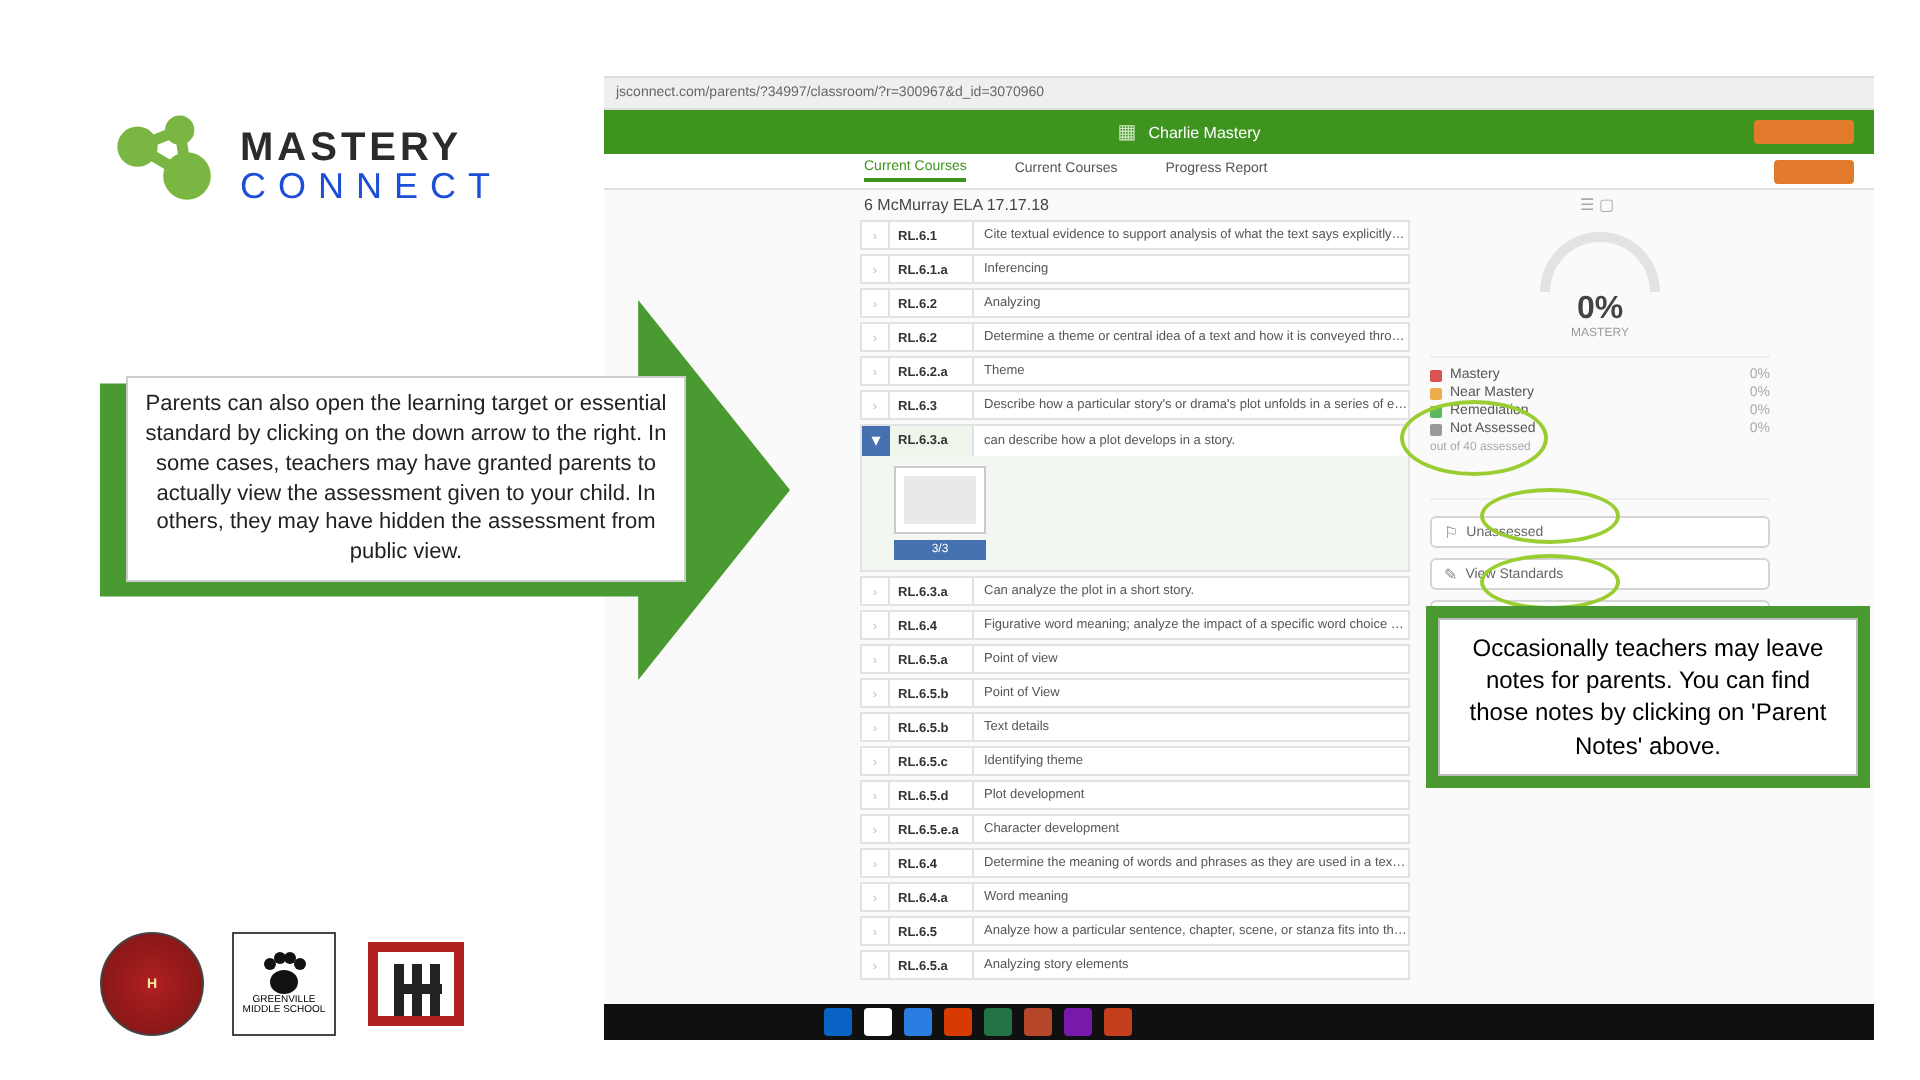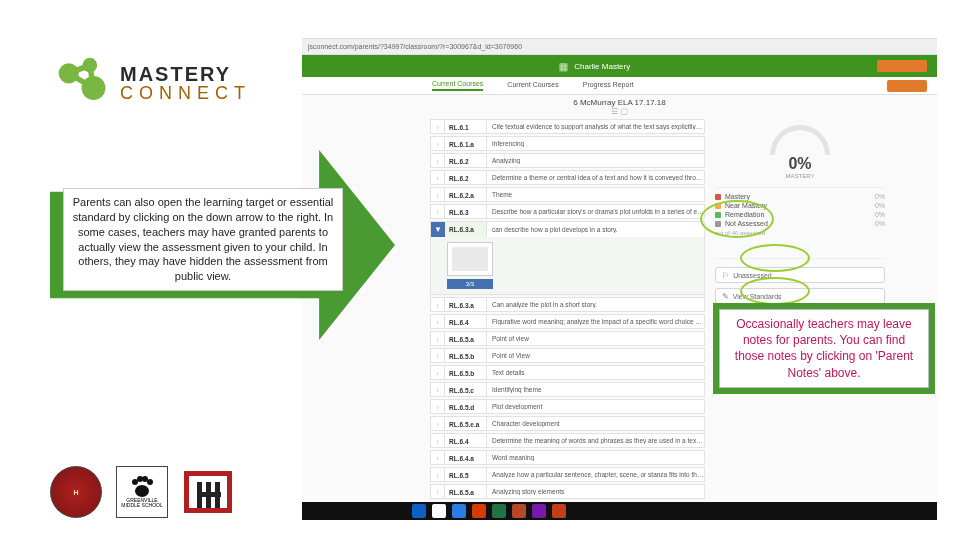--- a/index.html
+++ b/index.html
@@ -12,21 +12,21 @@
   }
 
   
   .logo {
     position: absolute; top: 55px; left: 55px;
     display: flex; align-items: center; gap: 10px;
   }
   .logo-mark { width: 55px; height: 55px; position: relative; }
   .logo-text { line-height: 1; }
   .logo-text .l1 { font-size: 20px; font-weight: 800; letter-spacing: 2px; color:#2b2b2b;}
-  .logo-text .l2 { font-size: 18px; font-weight: 300; letter-spacing: 6px; color:#a16207;}
+  .logo-text .l2 { font-size: 18px; font-weight: 300; letter-spacing: 6px; color:#1d4ed8;}
 
   
   .arrow-box {
     position: absolute; top: 150px; left: 50px;
     width: 345px; height: 190px;
     background: #4a9a32;
     clip-path: polygon(0 22%, 78% 22%, 78% 0, 100% 50%, 78% 100%, 78% 78%, 0 78%);
     z-index: 3;
   }
   .arrow-text {
@@ -45,21 +45,21 @@
   .note-box {
     position: absolute; top: 303px; right: 25px;
     width: 222px;
     background: #4a9a32; padding: 6px;
     z-index: 6;
   }
   .note-inner {
     background: #fff; border: 1px solid #bbb;
     padding: 6px 8px;
     font-size: 12px; line-height: 1.35;
-    text-align: center; color:#be185d;
+    text-align: center; color:#000000;
   }
 
   
   .screenshot {
     position: absolute; top: 38px; left: 302px;
     width: 635px; height: 470px;
     border-top: 1px solid #ddd;
     background: #fafafa;
     overflow: hidden;
     z-index: 1;
@@ -80,22 +80,22 @@
   .orange-btn { width:50px; height:12px; background:#e27a2b; border-radius:2px;}
   .tabs {
     height: 18px; background:#fff; border-bottom:1px solid #e0e0e0;
     display:flex; gap:24px; padding-left:130px; align-items:center;
     font-size:7px; color:#555;
   }
   .tabs .tab { padding-bottom:2px; }
   .tabs .tab.active { color:#3f9420; border-bottom:2px solid #3f9420;}
   .orange-tab { margin-left:auto; margin-right:10px; width:40px; height:12px; background:#e27a2b; border-radius:2px;}
   .subhead {
-    display:flex; align-items:center; padding: 3px 130px;
-    font-size:8px; color:#444; justify-content:space-between;flex-direction:column;
+    display:flex; align-items:flex-end; padding: 3px 130px;
+    font-size:8px; color:#444; justify-content:space-between;
   }
 
   .content { display:flex; padding-left:128px; gap:10px; }
   .stdlist { width:275px; }
   .row {
     display:flex; align-items:center;
     border:1px solid #e2e2e2; background:#fff;
     margin-bottom:2px; height:15px;
     font-size:6.5px; color:#555;
   }

